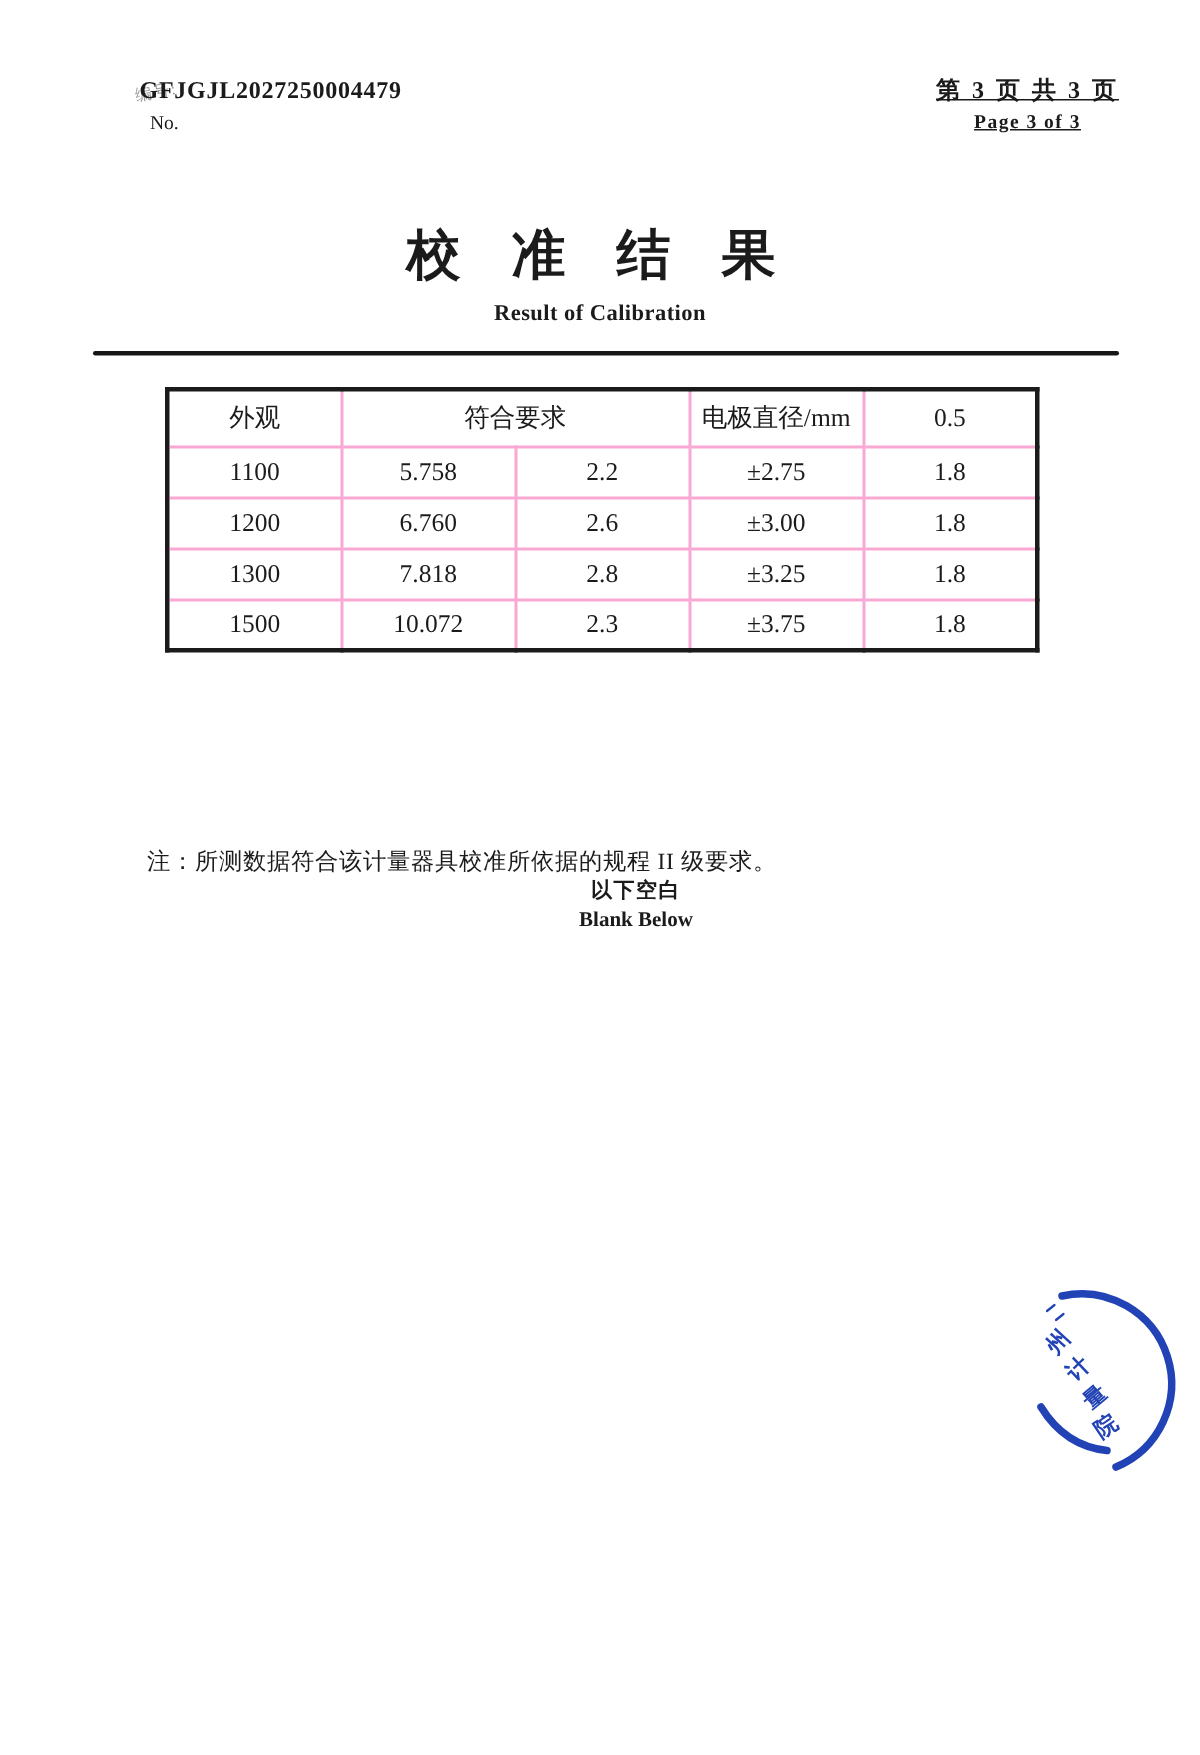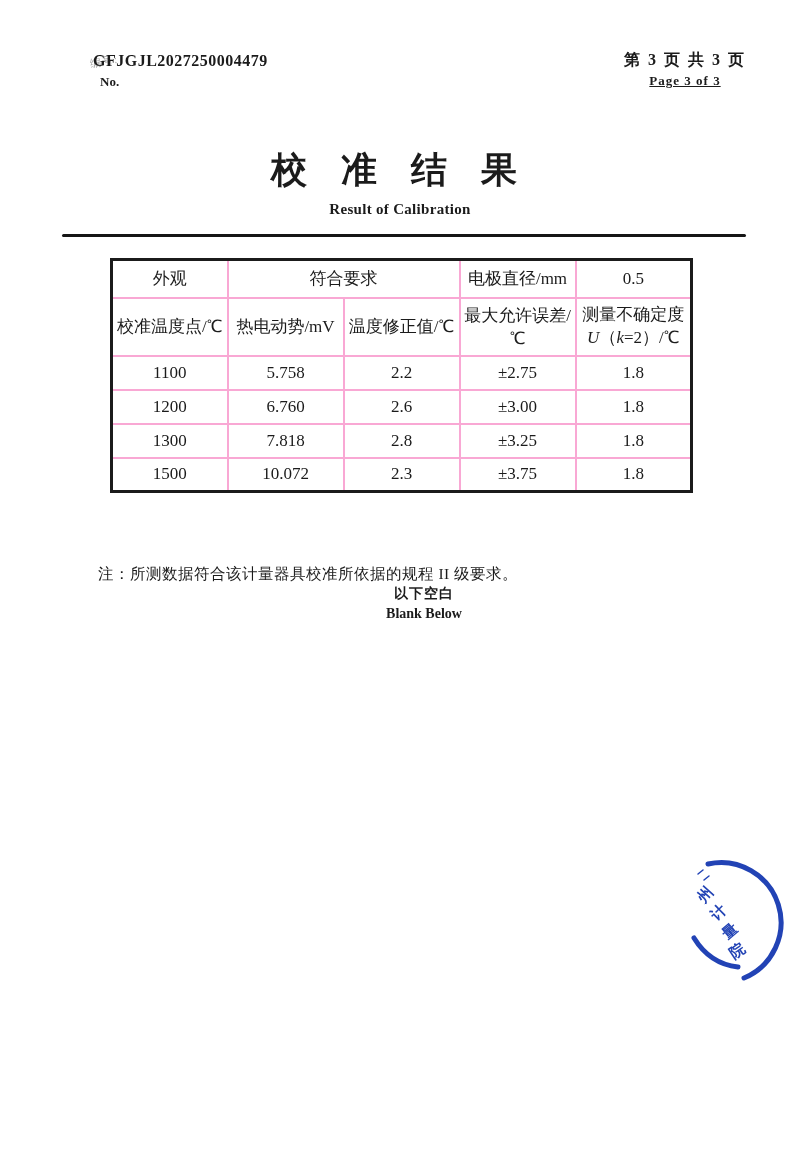--- a/index.html
+++ b/index.html
@@ -17,24 +17,24 @@
     position:absolute;left:2px;top:4px;
     font-size:11px;opacity:.45;transform:rotate(-10deg);
     letter-spacing:1px;white-space:nowrap;
   }
   .cert-number{
     position:absolute;left:5px;top:2px;
     font-size:16px;font-weight:700;letter-spacing:.5px;white-space:nowrap;
   }
   .cert-no{
     position:absolute;left:12px;top:24px;
-    font-size:13px;font-weight:700;
+    font-size:13px;font-weight:400;
   }
   .pagination{position:absolute;left:610px;top:50px;width:150px;text-align:center;}
-  .page-cn{font-size:16px;font-weight:600;letter-spacing:2px;white-space:nowrap;}
+  .page-cn{font-size:16px;font-weight:600;letter-spacing:2px;white-space:nowrap;text-decoration:underline;}
   .page-en{font-size:13px;font-weight:600;margin-top:2px;letter-spacing:1px;text-decoration:underline;}
   
   .title-cn{
     position:absolute;left:0;top:146px;width:100%;
     text-align:center;
     font-family:Liberation Sans, sans-serif;
     font-size:36px;font-weight:bold;letter-spacing:12px;
   }
   .title-en{
     position:absolute;left:0;top:201px;width:100%;
@@ -110,30 +110,20 @@
         <col>
         <col>
       </colgroup>
     <tbody>
         <tr class="row-h1">
       <td>外观</td>
       <td colspan="2">符合要求</td>
       <td>电极直径/mm</td>
       <td>0.5</td>
     </tr>
-    <tr class="row-h2">
-      <td>校准温度点/℃</td>
-      <td>热电动势/mV</td>
-      <td>温度修正值/℃</td>
-      <td>最大允许误差/℃</td>
-      <td>
-        <span class="u-line">测量不确定度</span>
-        <span class="u-line"><span class="it">U</span><span>（</span><span class="it">k</span><span>=2）/℃</span></span>
-      </td>
-    </tr>
     <tr class="row-data">
       <td>1100</td>
       <td>5.758</td>
       <td>2.2</td>
       <td>±2.75</td>
       <td>1.8</td>
     </tr>
     <tr class="row-data">
       <td>1200</td>
       <td>6.760</td>

